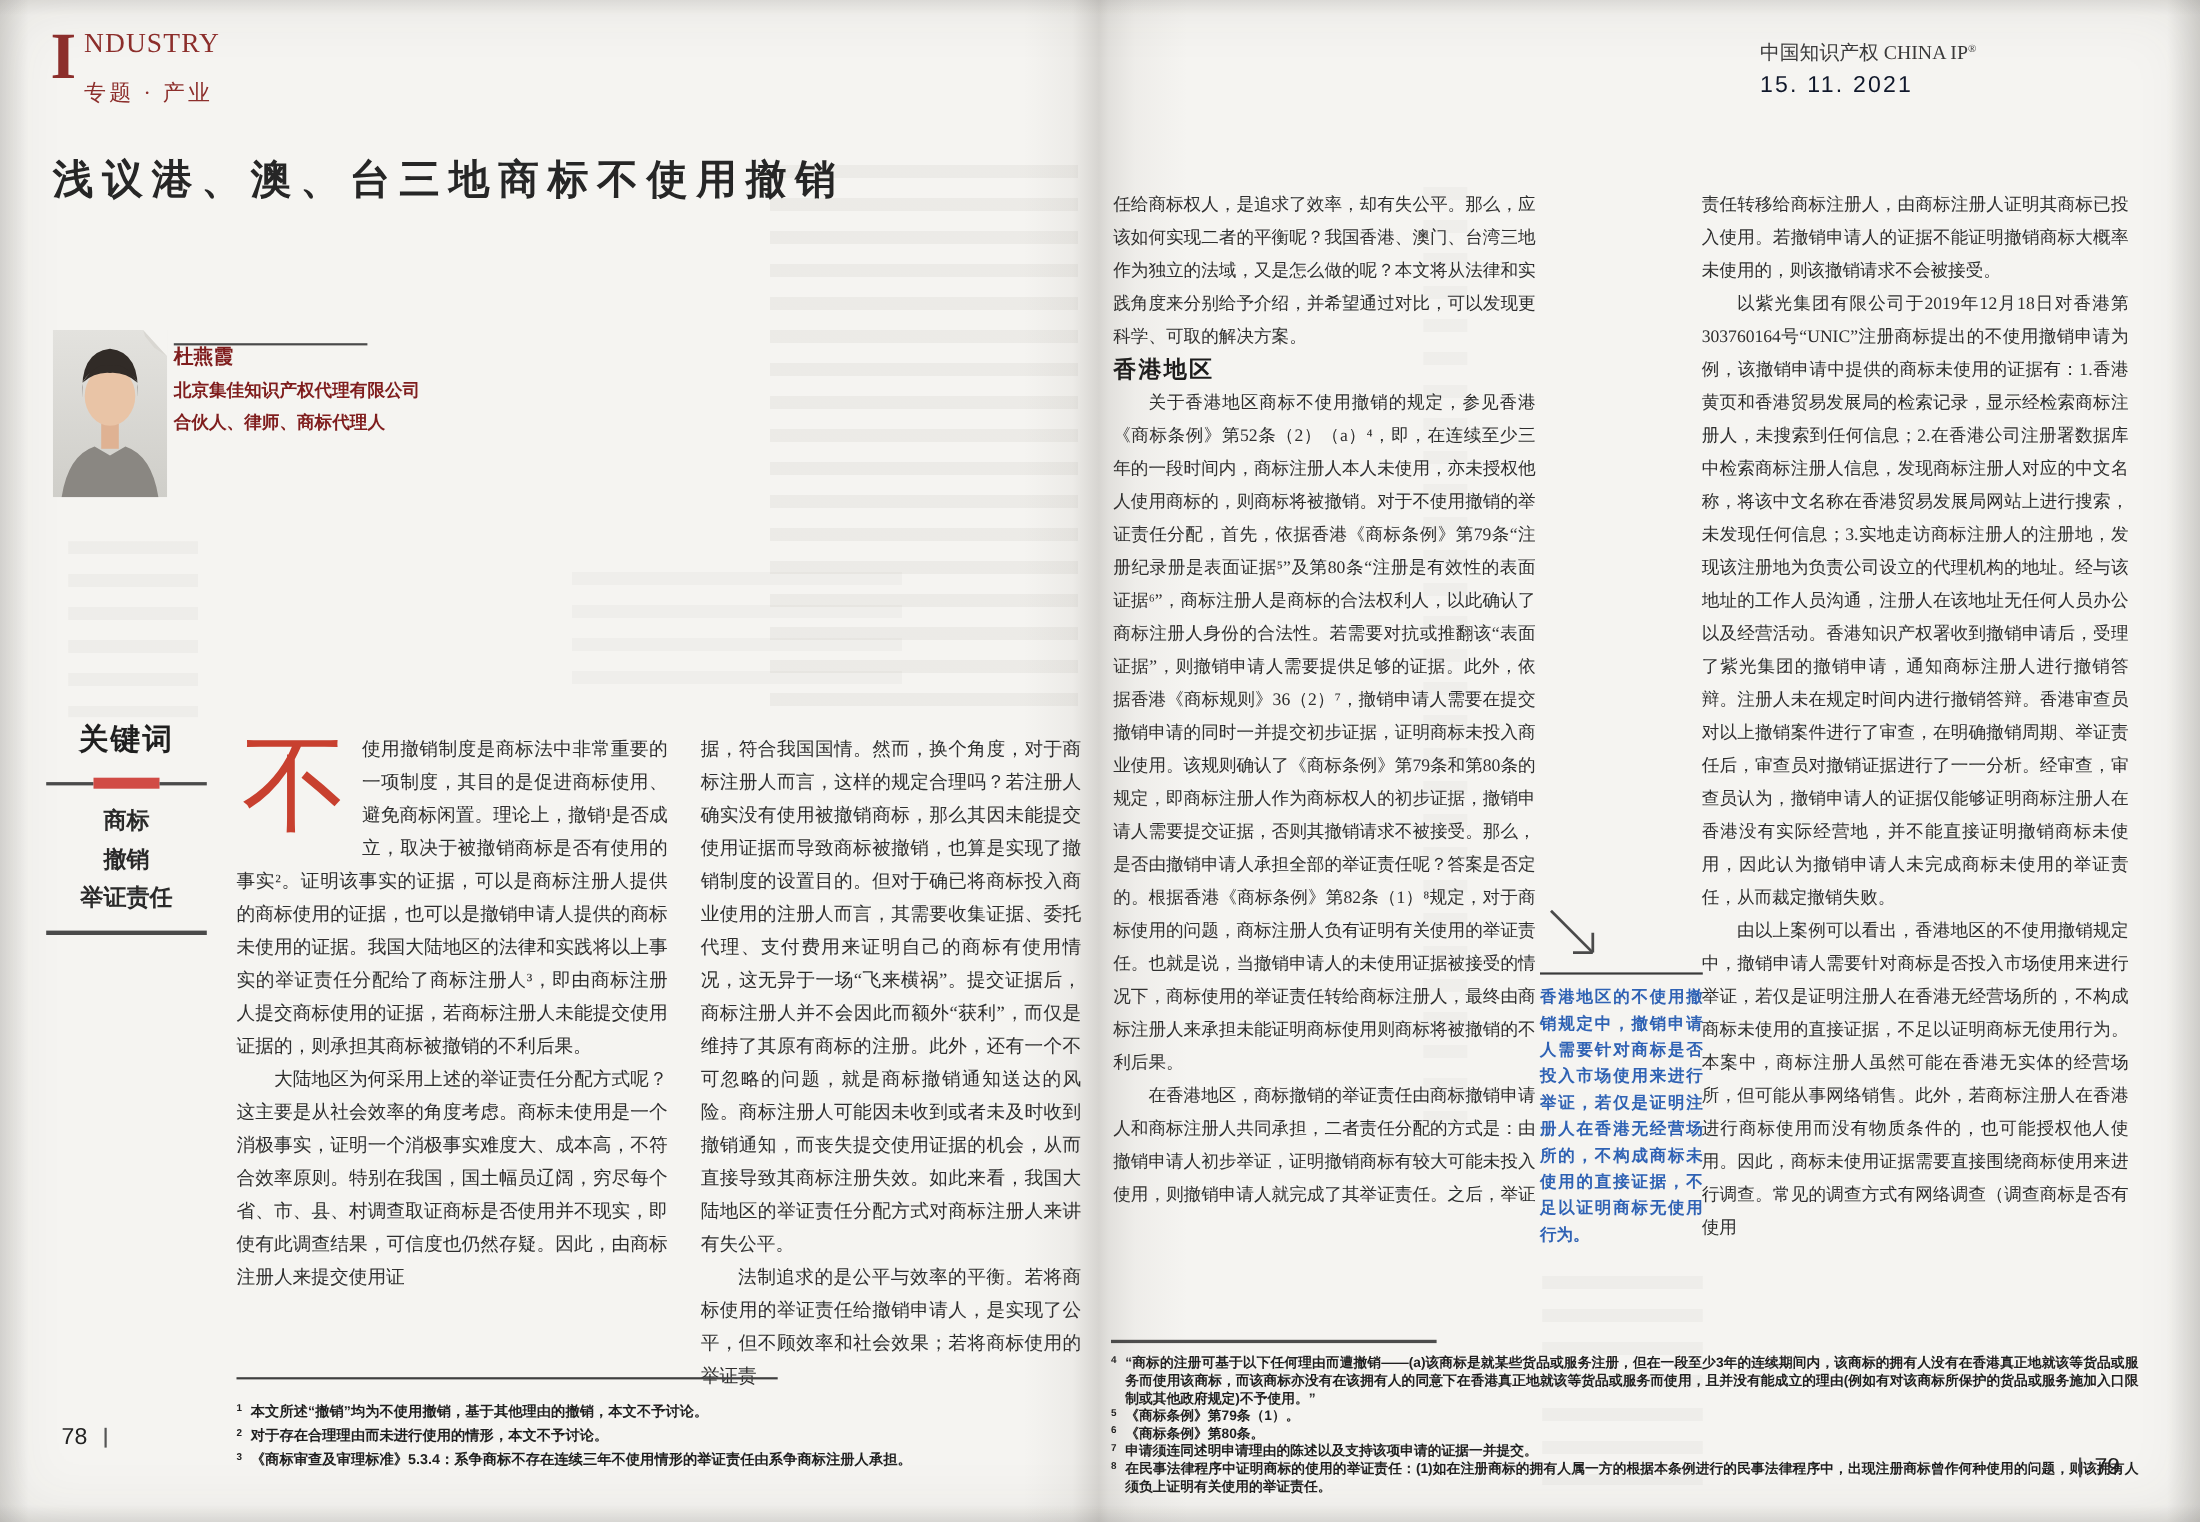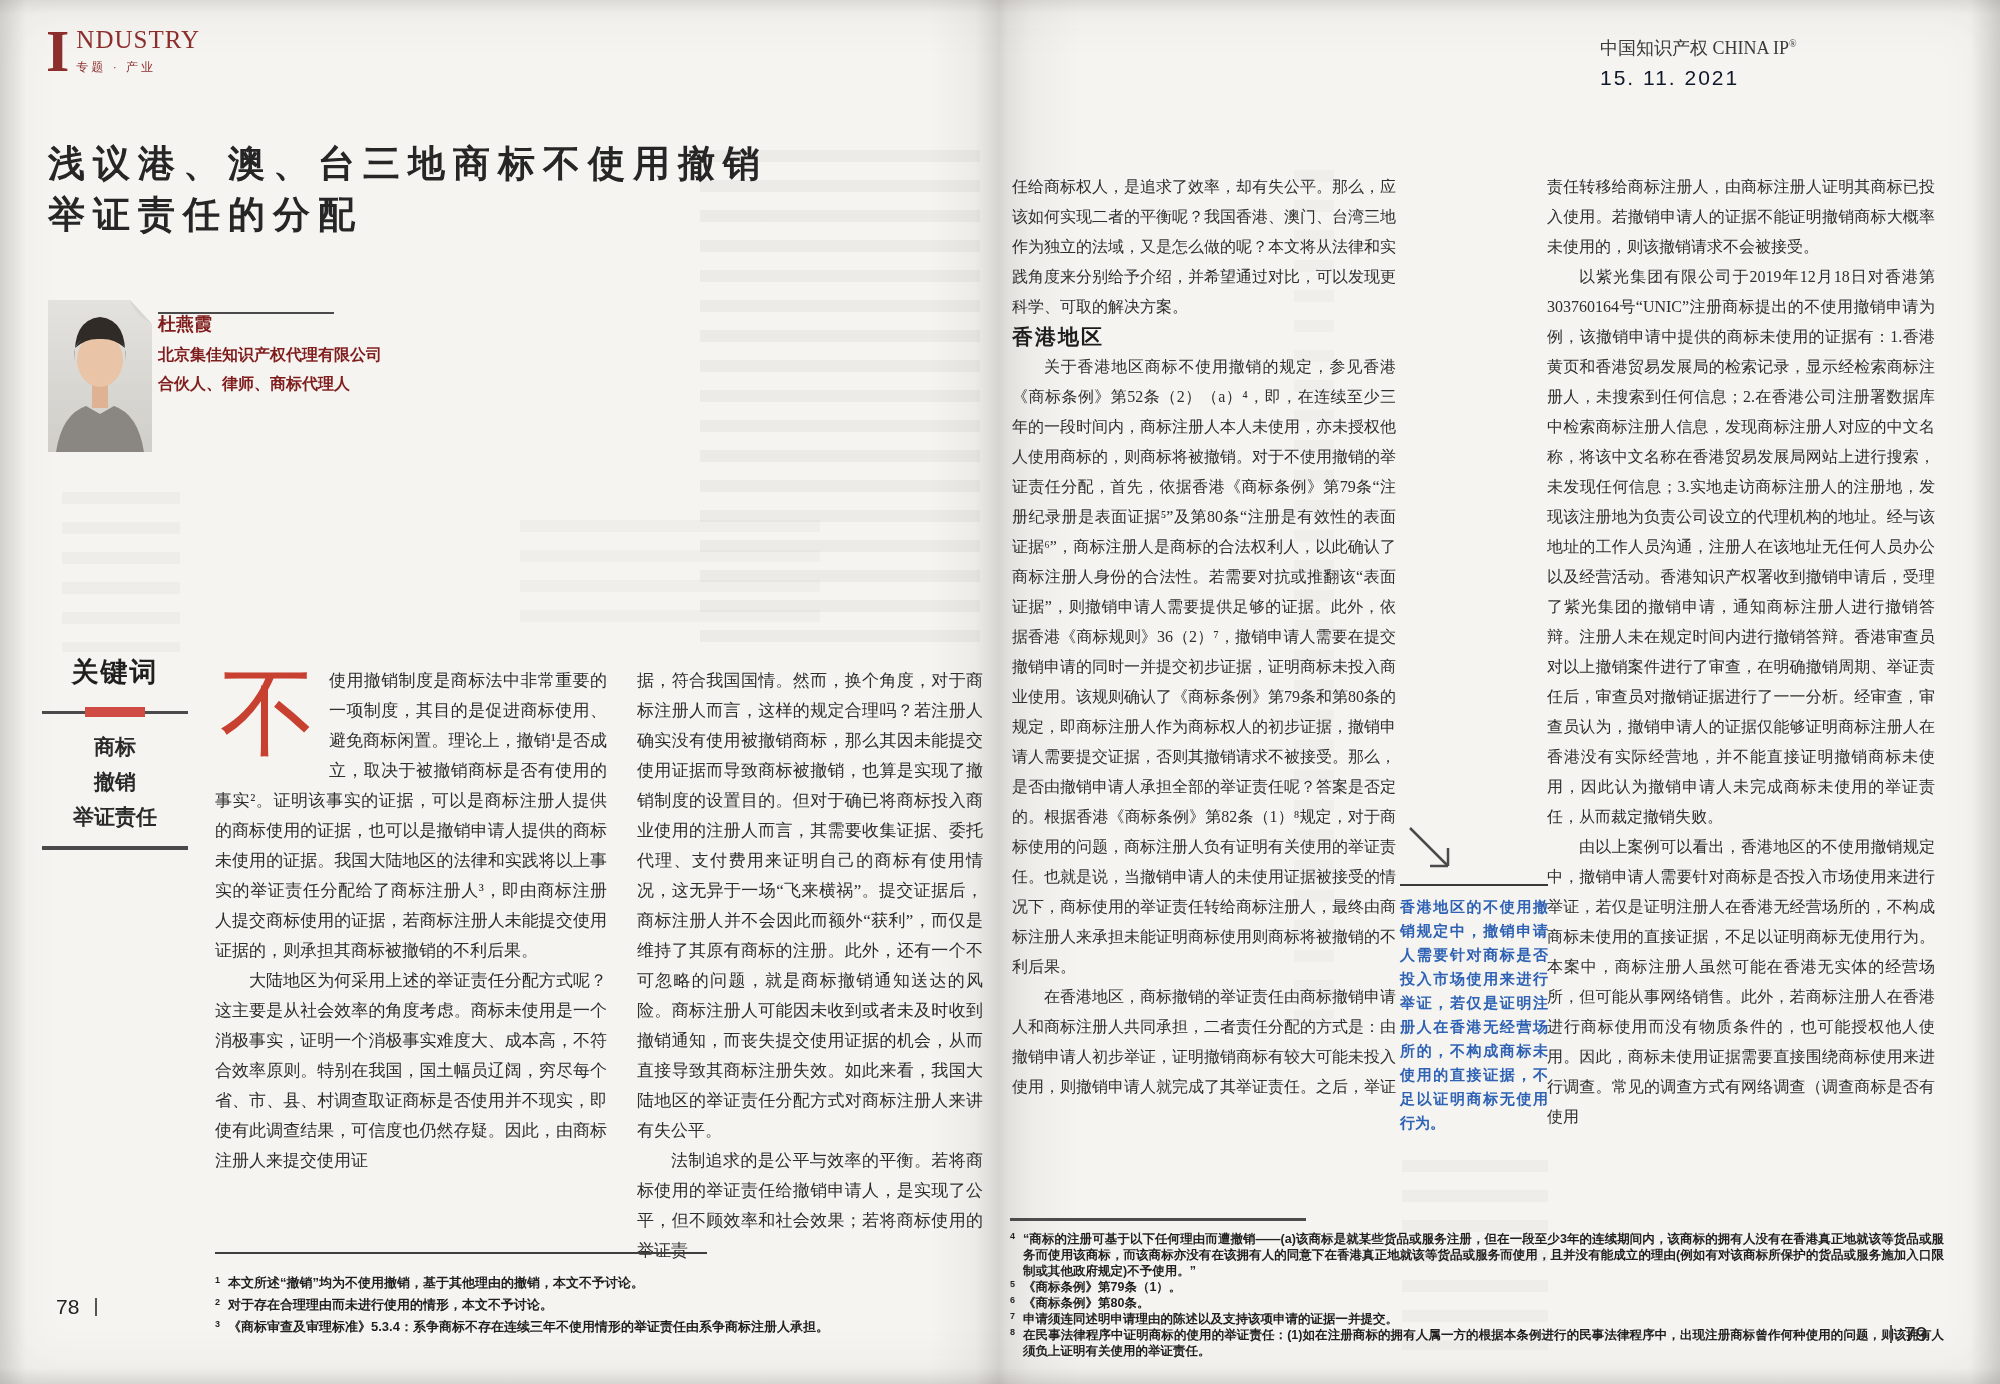--- a/index.html
+++ b/index.html
@@ -15,21 +15,21 @@
   .gutter{left:930px;top:0;width:150px;height:100%;
     background:linear-gradient(to right,rgba(80,72,62,0) 0%,rgba(80,72,62,0.05) 30%,rgba(55,48,40,0.16) 46%,rgba(55,48,40,0.10) 52%,rgba(110,100,90,0.05) 68%,rgba(110,100,90,0) 100%);}
   .ghost{position:absolute;opacity:0.55;filter:blur(0.7px);
     background:repeating-linear-gradient(to bottom,rgba(120,118,112,0.14) 0px,rgba(120,118,112,0.14) 12px,rgba(120,118,112,0) 12px,rgba(120,118,112,0) 30px);}
 
   
   .brand{position:absolute;left:46px;top:20px;display:flex;color:#8c2e2b;}
   .brand-initial{font-size:60px;line-height:62px;font-weight:bold;font-family:"Liberation Serif",serif;}
   .brand-col{margin-left:7px;padding-top:7px;font-family:"Liberation Serif",serif;}
   .brand-rest{font-size:25px;letter-spacing:1px;line-height:26px;}
-  .brand-section{font-size:12px;margin-top:6px;letter-spacing:3px;font-family:Liberation Sans, sans-serif;}
+  .brand-section{font-size:20px;margin-top:18px;letter-spacing:3px;font-family:Liberation Serif, serif;}
 
   .title{position:absolute;left:48px;top:138px;width:860px;font-family:Liberation Serif, serif;
          font-weight:bold;font-size:37px;letter-spacing:8px;line-height:51px;color:#262626;}
 
   .author-photo{position:absolute;left:48px;top:300px;width:104px;height:152px;}
   .author-rule{position:absolute;left:158px;top:312px;width:176px;height:2px;background:#4a4a4a;}
   .author-info{position:absolute;left:158px;top:312px;font-family:Liberation Sans, sans-serif;color:#7f1d1d;}
   .author-name{font-size:18px;font-weight:bold;}
   .author-org{font-size:16px;font-weight:bold;margin-top:9px;}
   .author-role{font-size:16px;font-weight:bold;margin-top:8px;}
@@ -102,21 +102,20 @@
   <div class="brand">
     <div class="brand-initial">I</div>
     <div class="brand-col">
       <div class="brand-rest">NDUSTRY</div>
       <div class="brand-section">专题 · 产业</div>
     </div>
   </div>
 
   <div class="title">
     <div>浅议港、澳、台三地商标不使用撤销</div>
-    <div>举证责任的分配</div>
   </div>
 
   <div class="author-photo">
     <svg width="104" height="152" viewBox="0 0 104 152">
       <defs>
         <linearGradient id="bgph" x1="0" y1="0" x2="0" y2="1">
           <stop offset="0" stop-color="#e3e2de"></stop>
             <stop offset="1" stop-color="#cfcec9"></stop>
         </linearGradient>
       </defs>

